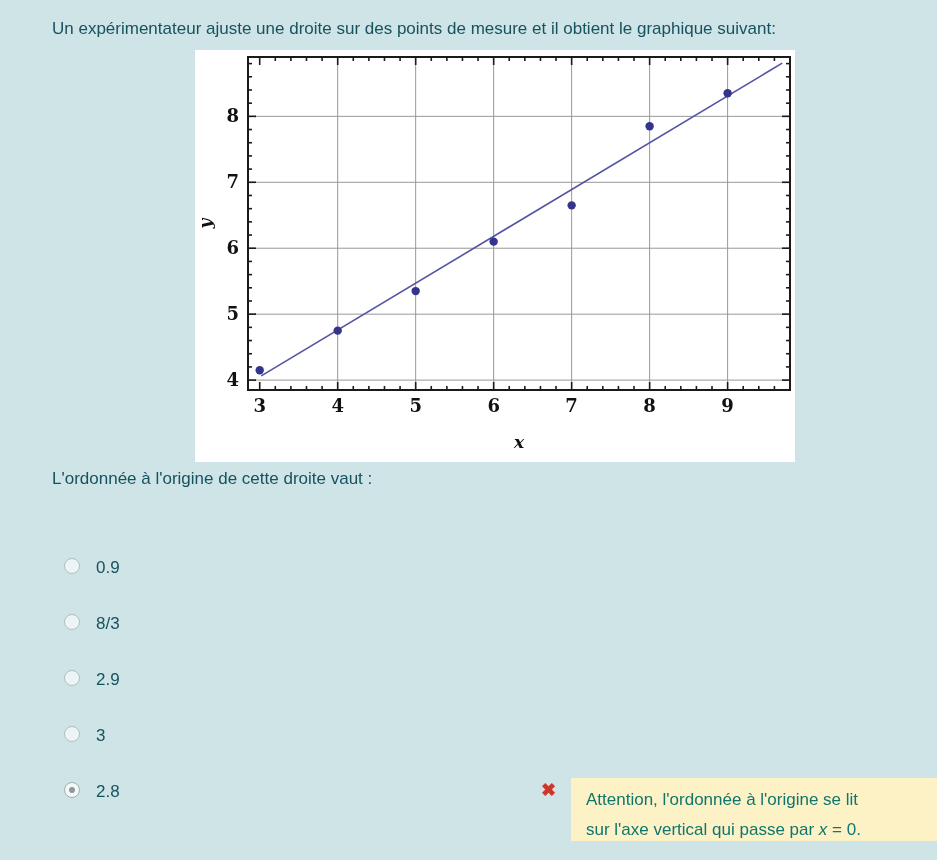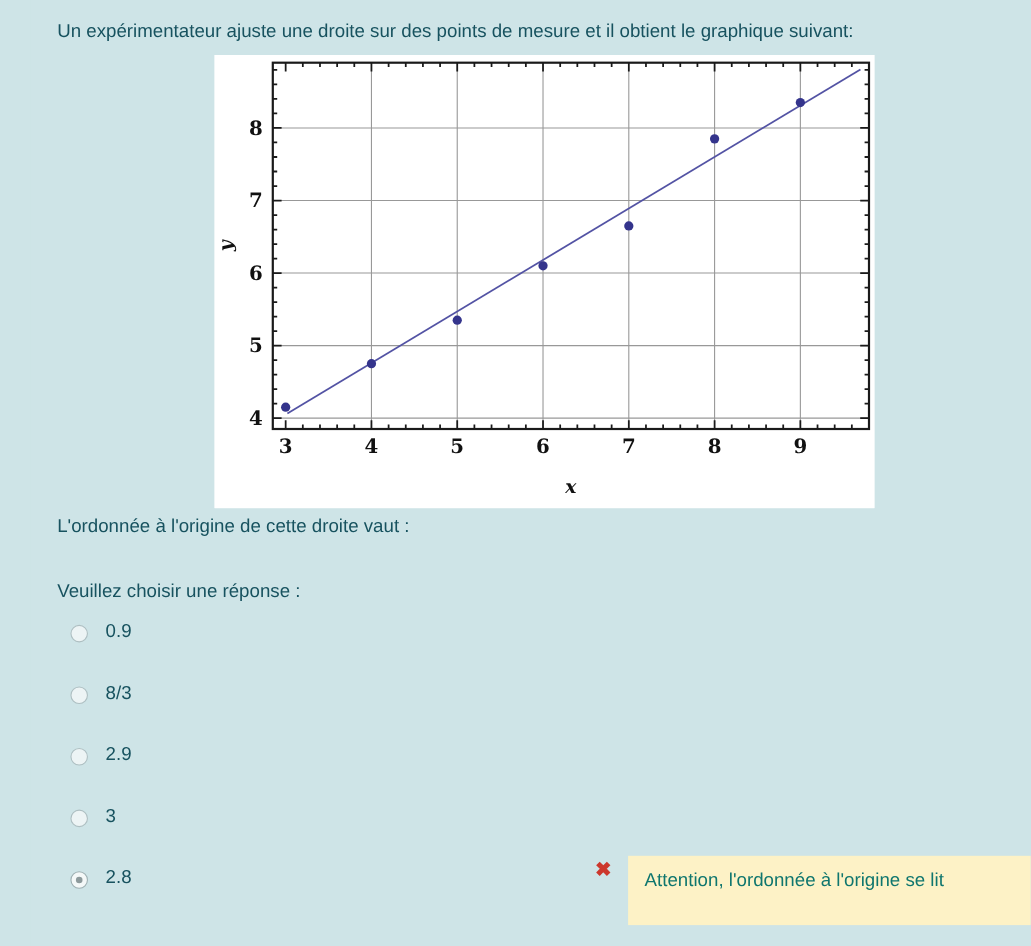--- a/index.html
+++ b/index.html
@@ -44,21 +44,21 @@
     top: 528px;
     font-size: 17px;
   }
   .options {
     position: absolute;
     left: 36px;
     top: 558px;
   }
   .option-row {
     display: flex;
-    align-items: flex-end;
+    align-items: flex-start;
     height: 26px;
     margin-bottom: 30px;
   }
   .radio {
     width: 16px;
     height: 16px;
     border-radius: 50%;
     border: 1px solid #aebfc2;
     background: #edf4f5;
     box-sizing: border-box;
@@ -277,21 +277,20 @@
         <text x="44" y="204.22772277227727" text-anchor="end" class="tick-label">6</text>
         <text x="44" y="138.2871287128713" text-anchor="end" class="tick-label">7</text>
         <text x="44" y="72.34653465346537" text-anchor="end" class="tick-label">8</text>
         <text x="324" y="398" text-anchor="middle" class="axis-label">x</text>
         <text transform="translate(16,173.5) rotate(-90)" text-anchor="middle" class="axis-label">y</text>
       </svg>
   </div>
 
   <div class="subquestion-text">L'ordonnée à l'origine de cette droite vaut :</div>
 
-  <div class="prompt-text">Veuillez choisir une réponse :</div>
 
   <div class="options" id="options">
       <div class="option-row">
         <span class="radio"></span>
         <span class="option-label">0.9</span>
       </div>
       <div class="option-row">
         <span class="radio"></span>
         <span class="option-label">8/3</span>
       </div>
@@ -306,15 +305,16 @@
       <div class="option-row">
         <span class="radio selected"></span>
         <span class="option-label">2.8</span>
       </div>
     </div>
 
   <div class="feedback-cross" style="color: rgb(204, 55, 44);">✖</div>
 
   <div class="feedback-box" style="background: rgb(253, 242, 198);">
     <div>Attention, l'ordonnée à l'origine se lit</div>
+    <div><span>sur l'axe vertical qui passe par </span><span class="var-italic">x</span><span> = 0.</span></div>
   </div>
 
 </div>
 
 </body></html>

